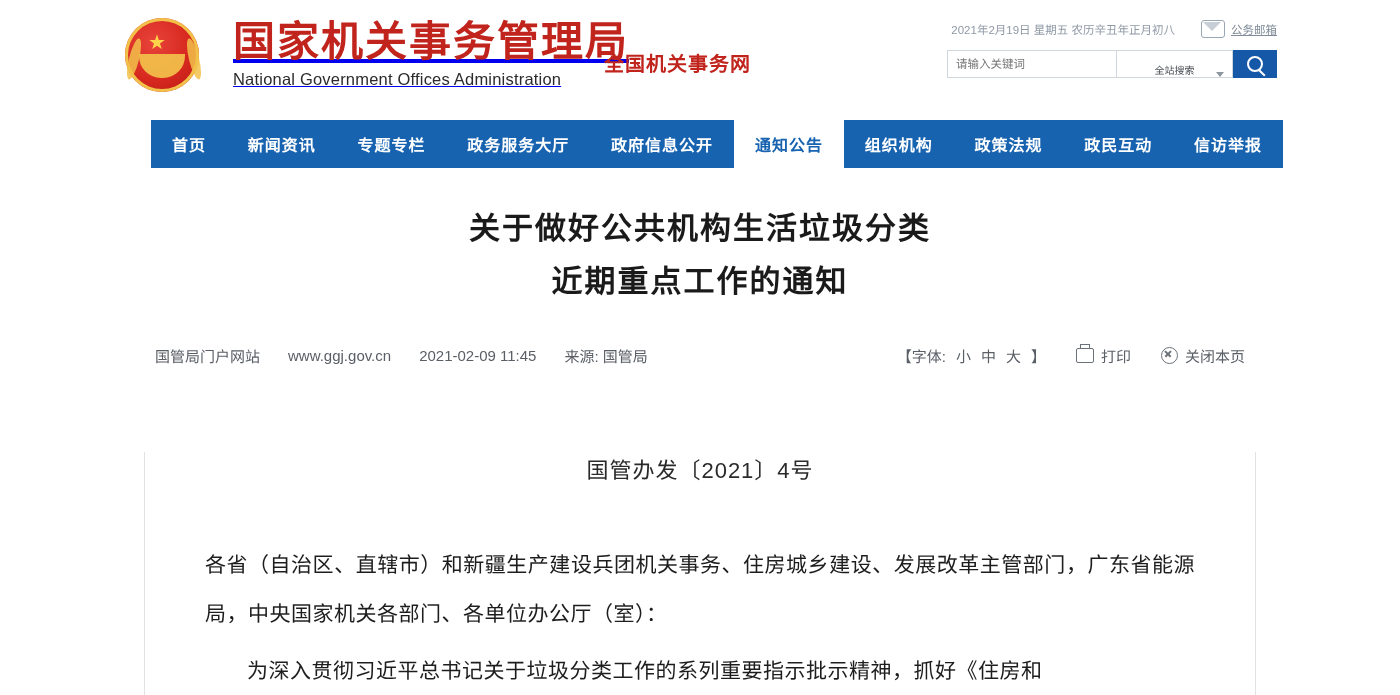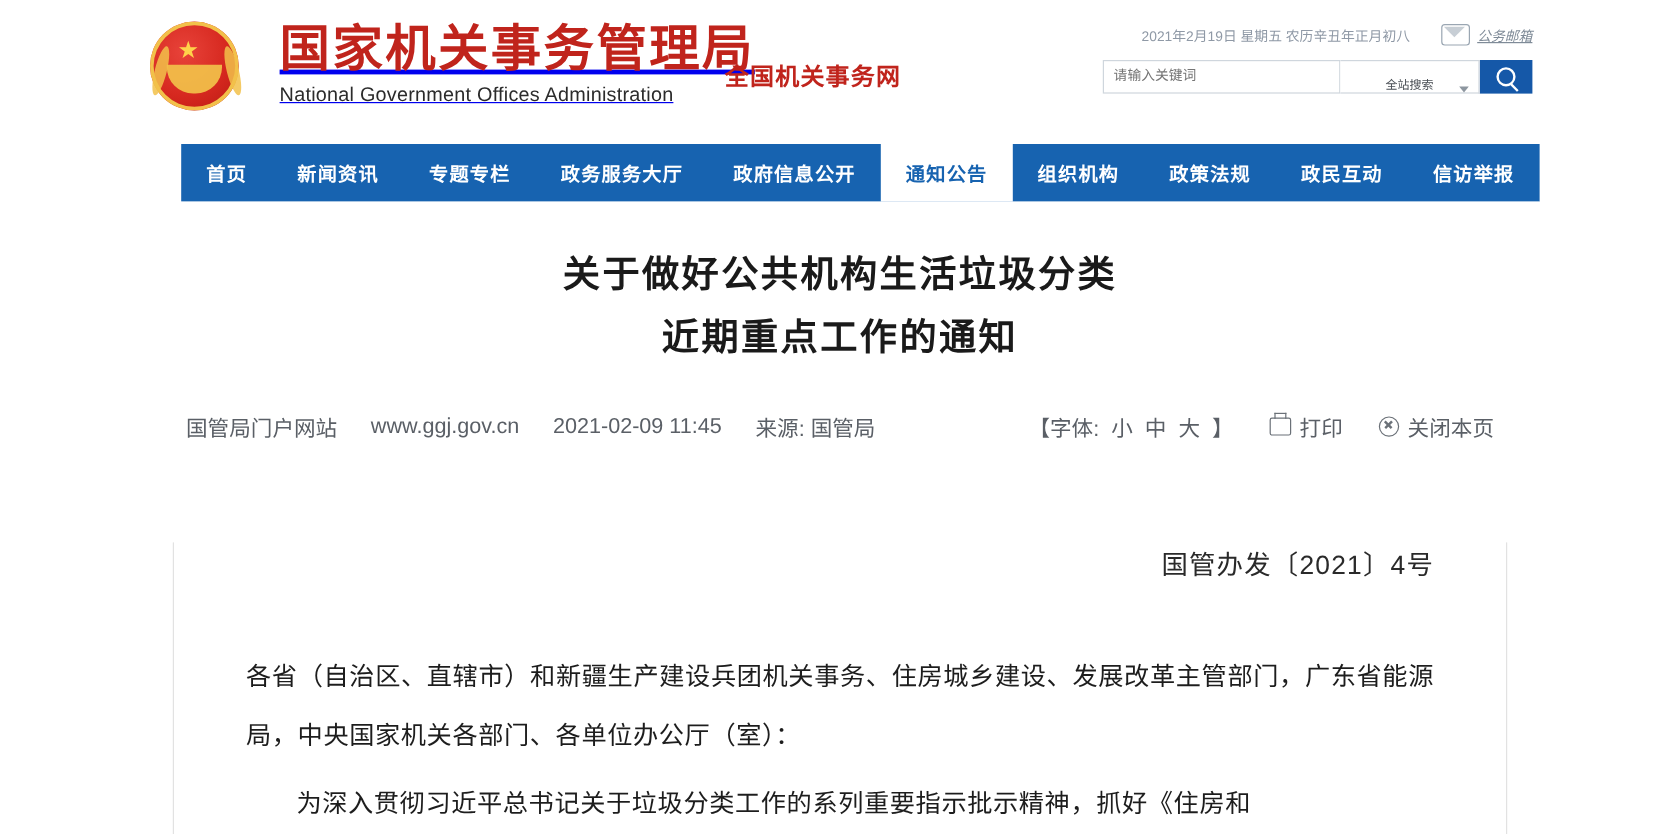--- a/index.html
+++ b/index.html
@@ -135,21 +135,20 @@
     font-size: 11.5px;
     color: #8f99a6;
     height: 22px;
   }
   .mail-box {
     display: flex;
     align-items: center;
     gap: 6px;
     color: #7f8b98;
     font-size: 11.5px;
-    font-style: italic;
   }
   .mail-icon {
     width: 22px; height: 16px;
     border: 1.6px solid #9aa6b2;
     border-radius: 3px;
     position: relative;
     display: inline-block;
   }
   .mail-icon:before {
     content: "";
@@ -163,21 +162,21 @@
     opacity: .55;
   }
 
   .searchbar {
     margin-top: 10px;
     display: flex;
     justify-content: flex-end;
     height: 30px;
   }
   .search-input {
-    width: 198px;
+    width: 170px;
     height: 28px;
     border: 1px solid #cfd6dd;
     background: #fff;
     font-size: 11.5px;
     color: #9aa4af;
     padding: 0 8px;
     box-sizing: border-box;
     outline: none;
   }
   .search-select {
@@ -267,21 +266,21 @@
     line-height: 53px;
     letter-spacing: 2px;
     font-family: "Liberation Sans", "DejaVu Sans", sans-serif;
   }
 
   .meta {
     margin: 32px auto 0 auto;
     width: 1090px;
     display: flex;
     align-items: center;
-    font-size: 18px;
+    font-size: 15px;
     color: #5a5f66;
     height: 30px;
   }
   .meta-left { display: flex; align-items: center; gap: 28px; }
   .meta-right { margin-left: auto; display: flex; align-items: center; gap: 30px; }
   .fontsize-group { display: flex; gap: 10px; }
   .fontsize-group .fs { cursor: default; }
   .meta-ico-btn { display: flex; align-items: center; gap: 7px; color: #5a5f66; }
   .printer {
     width: 16px; height: 13px;
@@ -319,21 +318,21 @@
     margin: 0 auto;
     width: 1112px;
     border-left: 1px solid #e2e2e2;
     border-right: 1px solid #e2e2e2;
     box-sizing: border-box;
     padding: 0 60px;
     min-height: 330px;
   }
 
   .doc-number {
-    text-align: right;
+    text-align: center;
     margin-top: 82px;
     font-size: 22px;
     color: #2a2a2a;
     letter-spacing: 1px;
     font-family: "Liberation Sans", "DejaVu Sans", sans-serif;
   }
 
   .para {
     margin-top: 56px;
     font-size: 21px;

